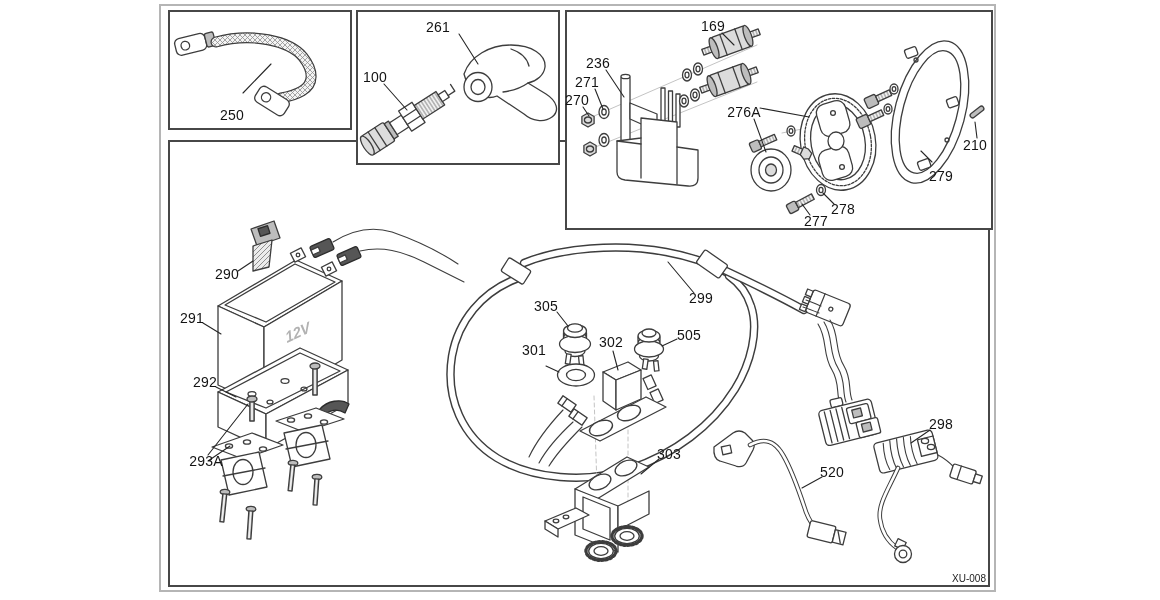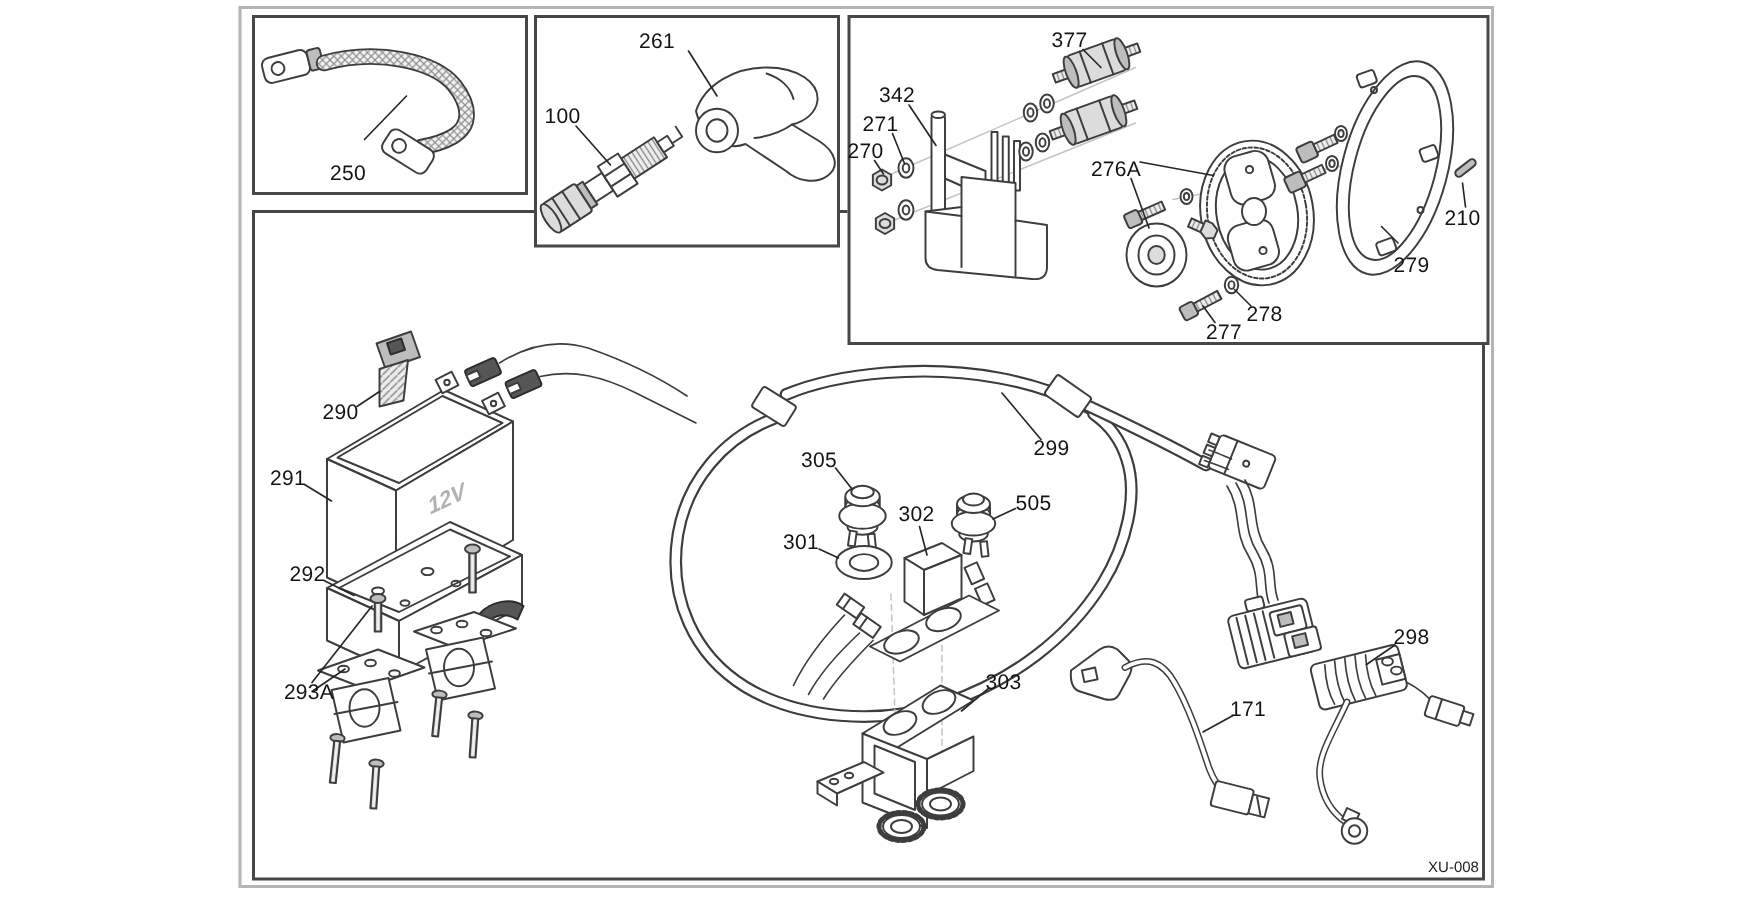--- a/index.html
+++ b/index.html
@@ -488,34 +488,34 @@
       <line class="ld" x1="677" y1="339" x2="662" y2="346"></line>
       <line class="ld" x1="557" y1="312" x2="568" y2="326"></line>
     </g>
   </svg>
 
   <div class="co" style="left:232px;top:115px">250</div>
   <div class="co" style="left:375px;top:77px">100</div>
   <div class="co" style="left:438px;top:27px">261</div>
   <div class="co" style="left:577px;top:100px">270</div>
   <div class="co" style="left:587px;top:82px">271</div>
-  <div class="co" style="left:598px;top:63px">342</div>
-  <div class="co" style="left:713px;top:26px">377</div>
+  <div class="co" style="left:598px;top:63px">236</div>
+  <div class="co" style="left:713px;top:26px">169</div>
   <div class="co" style="left:744px;top:112px">276A</div>
   <div class="co" style="left:816px;top:221px">277</div>
   <div class="co" style="left:843px;top:209px">278</div>
   <div class="co" style="left:941px;top:176px">279</div>
   <div class="co" style="left:975px;top:145px">210</div>
   <div class="co" style="left:227px;top:274px">290</div>
   <div class="co" style="left:192px;top:318px">291</div>
   <div class="co" style="left:205px;top:382px">292</div>
   <div class="co" style="left:206px;top:461px">293A</div>
-  <div class="co" style="left:832px;top:472px">171</div>
+  <div class="co" style="left:832px;top:472px">520</div>
   <div class="co" style="left:941px;top:424px">298</div>
   <div class="co" style="left:701px;top:298px">299</div>
-  <div class="co" style="left:534px;top:361px">301</div>
+  <div class="co" style="left:534px;top:350px">301</div>
   <div class="co" style="left:611px;top:342px">302</div>
   <div class="co" style="left:669px;top:454px">303</div>
   <div class="co" style="left:689px;top:335px">505</div>
   <div class="co" style="left:546px;top:306px">305</div>
 
   <div class="code">XU-008</div>
 </div>
 
 </body></html>

